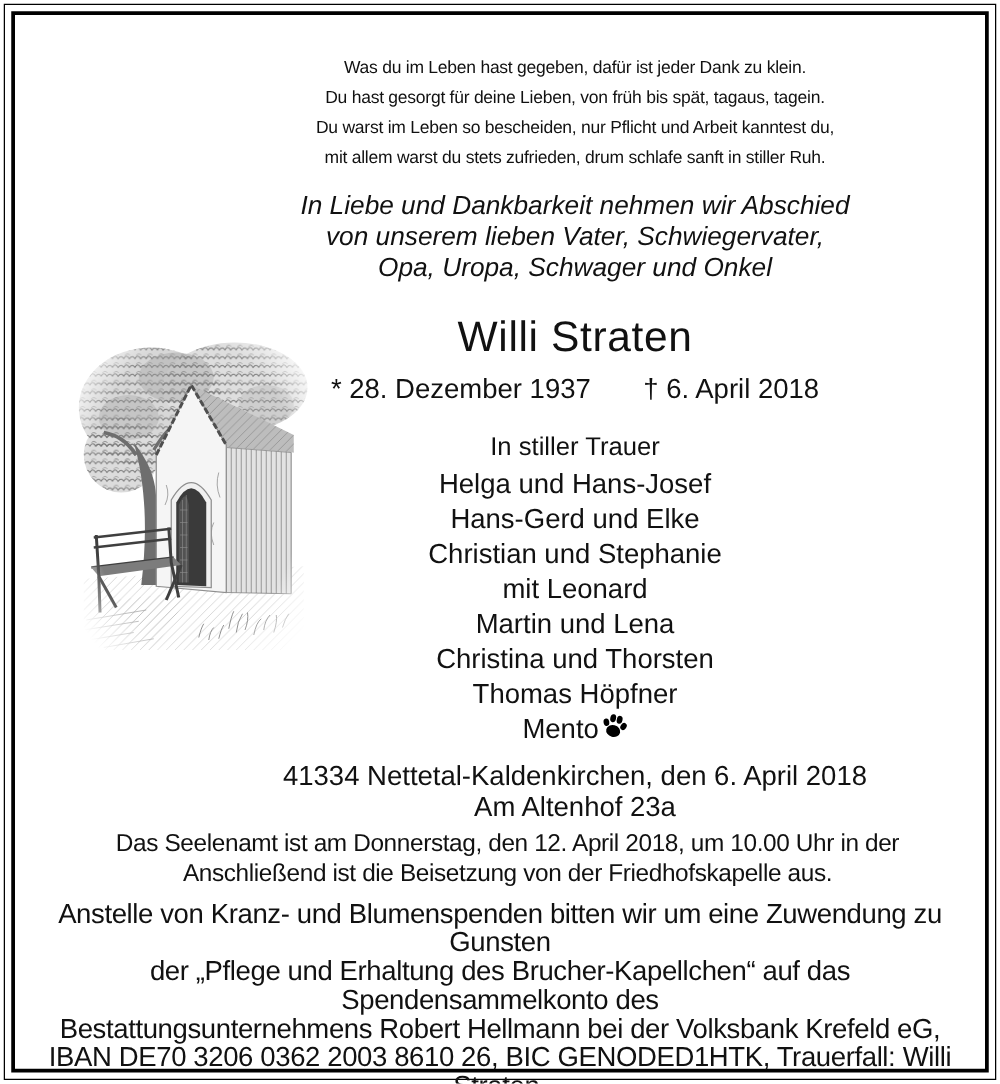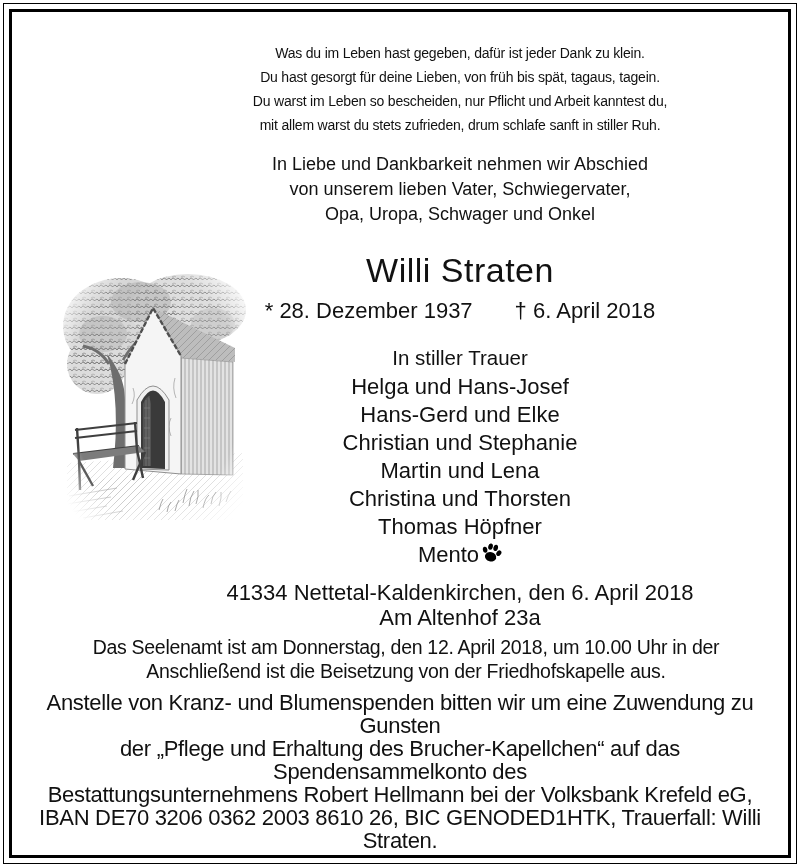--- a/index.html
+++ b/index.html
@@ -9,21 +9,21 @@
     background:#ffffff;
     color:#111;
     font-family:"Liberation Sans", sans-serif;
     overflow:hidden;
   }
   .frame-outer{position:absolute;inset:3px;border:1.5px solid #000;pointer-events:none;}
   .frame-inner{position:absolute;inset:9px;border:3.5px solid #000;pointer-events:none;}
   .content{position:absolute;inset:14px;text-align:center;}
   .col{margin-left:120px;}
   .poem{margin-top:27px;font-size:14px;line-height:24px;letter-spacing:-0.2px;}
-  .intro{margin-top:15px;font-size:18px;line-height:25px;}
+  .intro{margin-top:15px;font-size:21px;line-height:25px;font-style:italic;}
   .deceased-name{margin:18px 0 0 0;font-size:34px;line-height:50px;font-weight:normal;letter-spacing:0.5px;}
   .dates{margin-top:3px;font-size:22px;line-height:26px;display:flex;justify-content:center;gap:42px;}
   .trauer{margin-top:21px;font-size:20.5px;line-height:25px;}
   .mourners{margin-top:3px;font-size:22px;line-height:28px;}
   .pet-line{display:inline-flex;align-items:center;gap:1px;}
   .paw{width:22px;height:22px;transform:rotate(14deg) translateY(-2px);}
   .place{margin-top:11px;font-size:22px;line-height:25px;}
   .service{margin-top:6px;margin-left:12px;font-size:19.5px;line-height:23.5px;letter-spacing:-0.3px;}
   .donation{margin-top:8px;font-size:22px;line-height:23px;letter-spacing:-0.3px;}
   .chapel{position:absolute;left:49px;top:254px;width:185px;height:260px;}
@@ -57,20 +57,21 @@
         <span>* 28. Dezember 1937</span>
         <span>† 6. April 2018</span>
       </div>
 
       <div class="trauer">In stiller Trauer</div>
 
       <div class="mourners">
         <div>Helga und Hans-Josef</div>
         <div>Hans-Gerd und Elke</div>
         <div>Christian und Stephanie</div>
+        <div>mit Leonard</div>
         <div>Martin und Lena</div>
         <div>Christina und Thorsten</div>
         <div>Thomas Höpfner</div>
         <div>
           <span class="pet-line">
             <span>Mento</span>
             <svg class="paw" viewBox="0 0 24 24" aria-hidden="true">
               <g fill="#000">
                 <ellipse cx="12" cy="16.2" rx="6.2" ry="5.1"></ellipse>
                 <ellipse cx="4.4" cy="10.2" rx="2.5" ry="3.3" transform="rotate(-22 4.4 10.2)"></ellipse>

